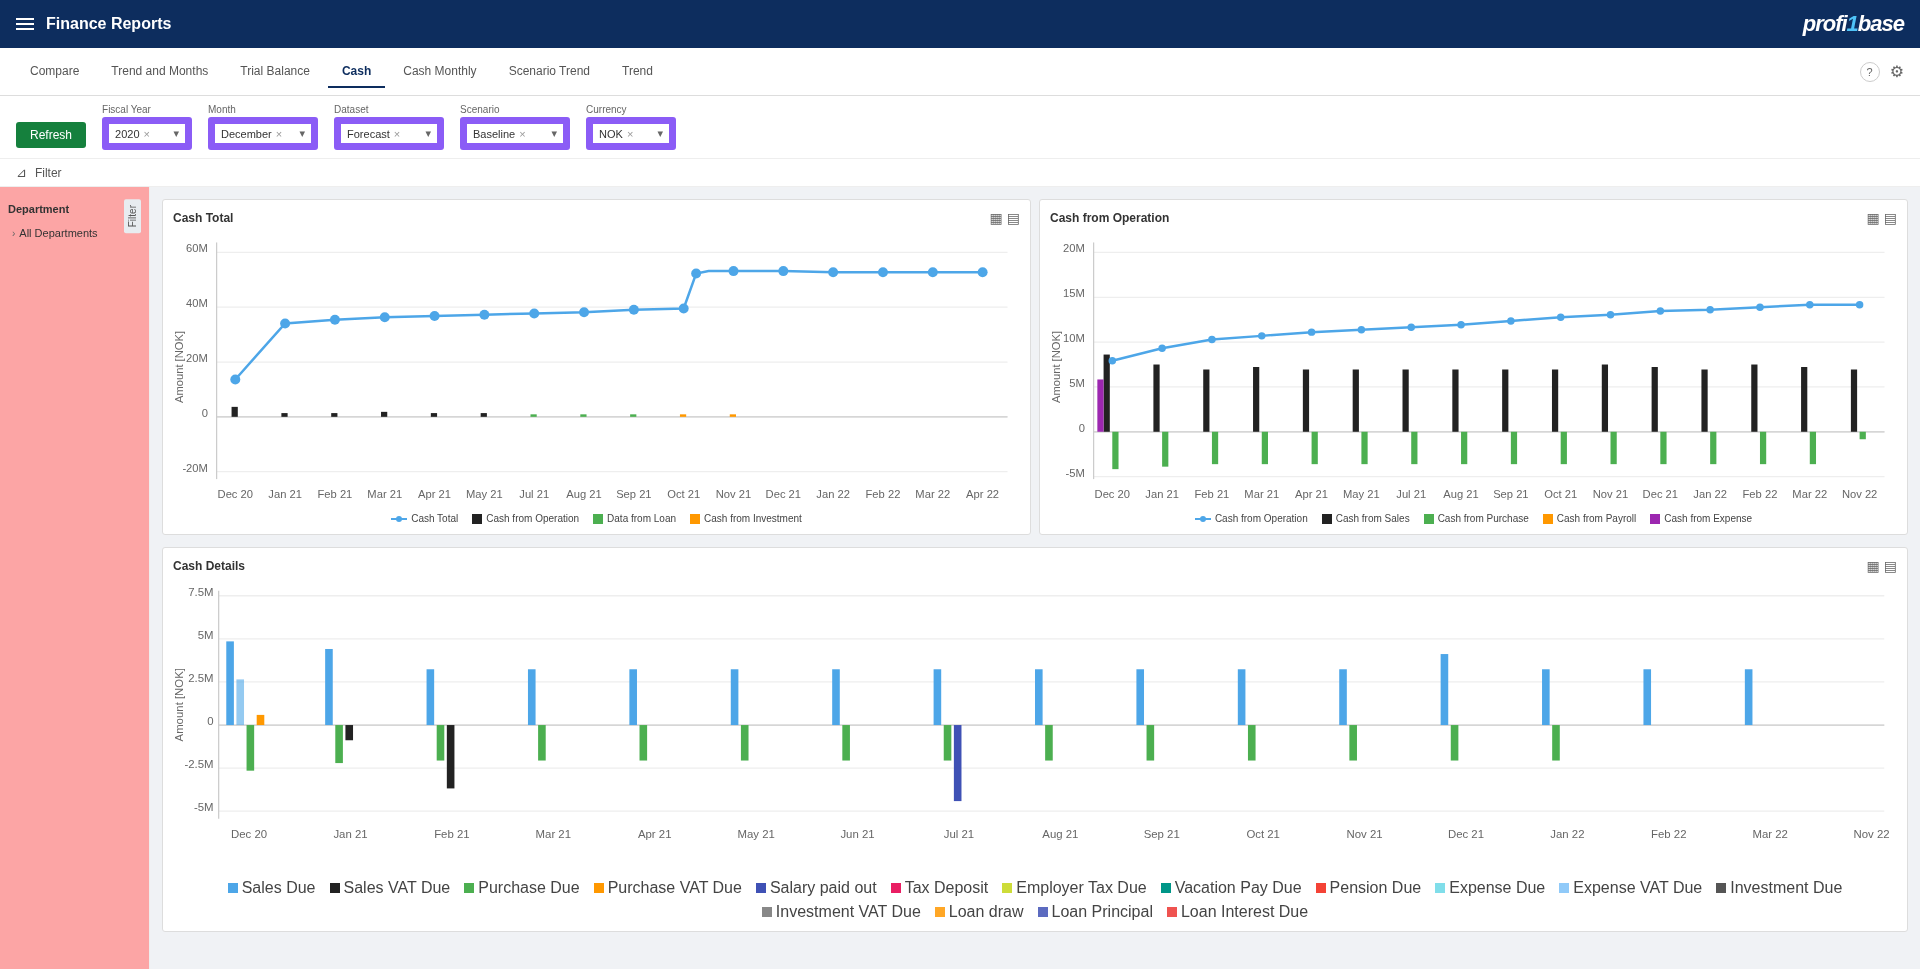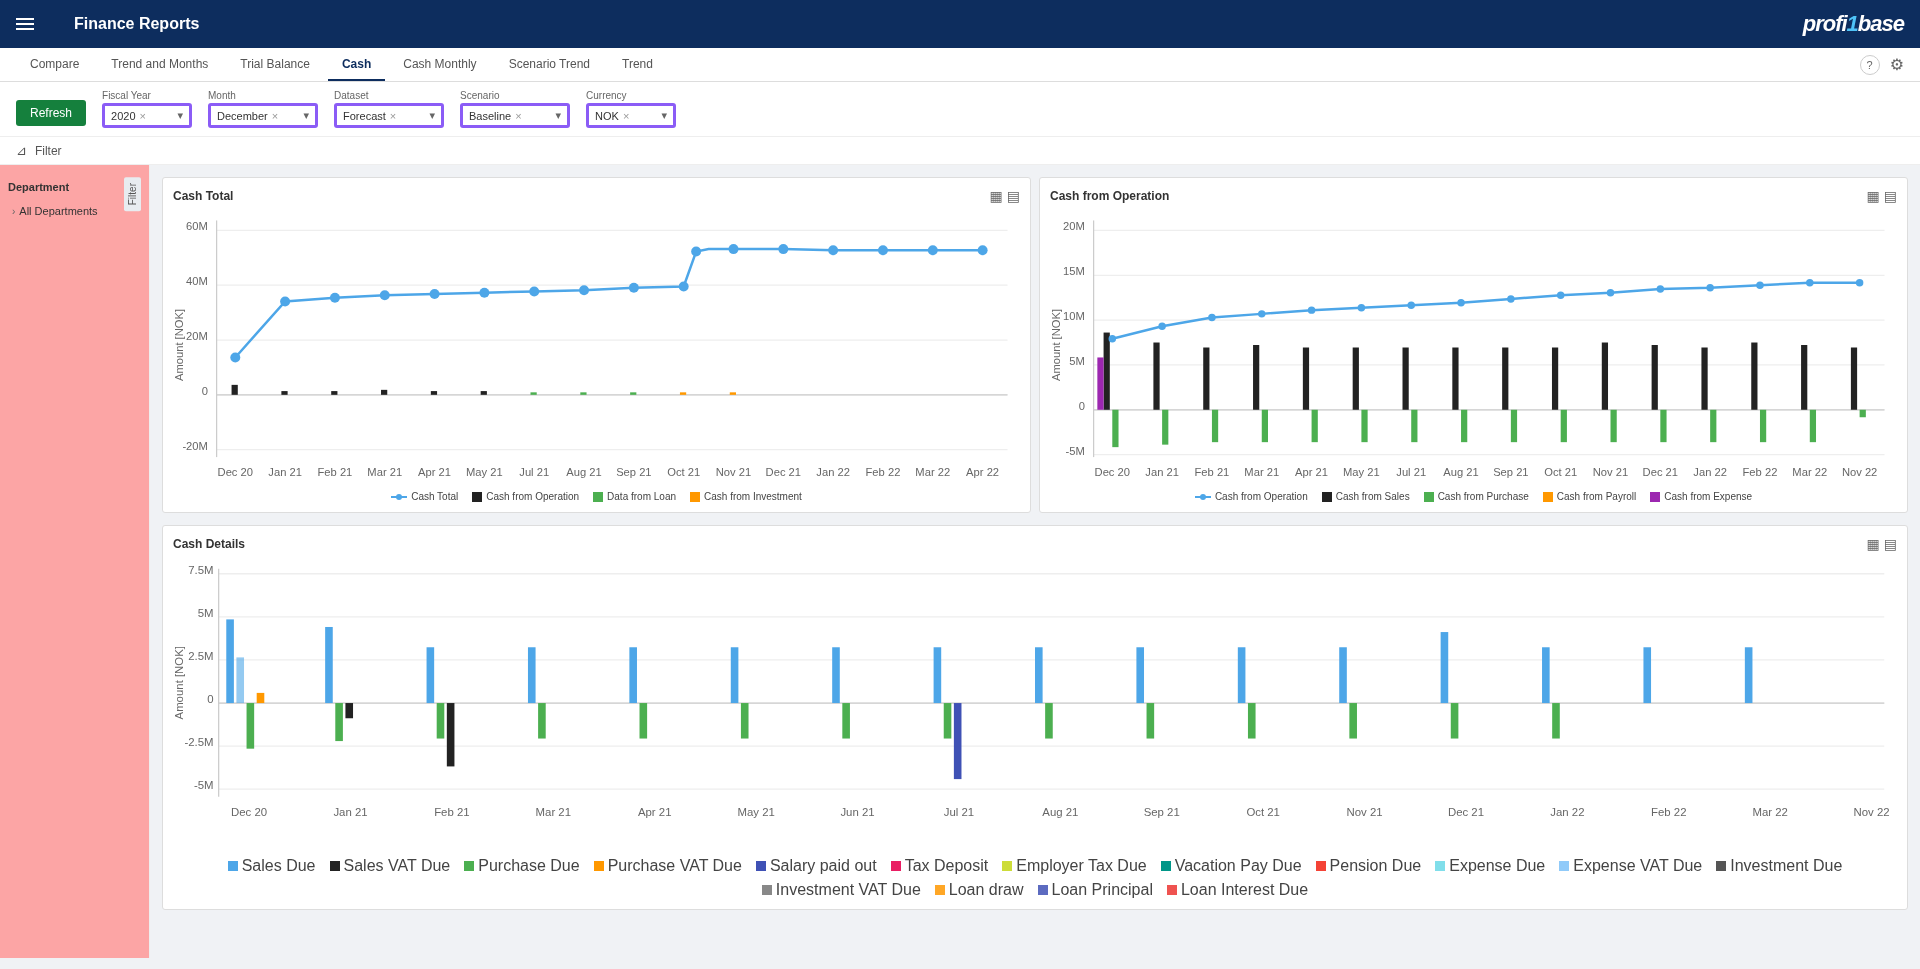--- a/index.html
+++ b/index.html
@@ -17,21 +17,21 @@
     }
     .header-left { display: flex; align-items: center; gap: 12px; }
 
     
     .nav-tabs {
       background: white;
       border-bottom: 1px solid #ddd;
       padding: 0 16px;
       display: flex;
       align-items: center;
-      height: 34px;
+      height: 48px;
       gap: 4px;
       text-align: center;
     }
     .nav-tab {
       padding: 8px 14px;
       font-size: 12px;
       cursor: pointer;
       color: #555;
       border-bottom: 2px solid transparent;
       white-space: nowrap;
@@ -64,21 +64,21 @@
       cursor: pointer;
       font-size: 12px;
       white-space: nowrap;
       align-self: flex-end;
       margin-bottom: 2px;
     }
 
     .filter-group { display: flex; flex-direction: column; gap: 2px; }
     .filter-label { font-size: 10px; color: #666; }
     .filter-select {
-      border: 3px solid #8b5cf6;
+      border: 7px solid #8b5cf6;
       border-radius: 3px;
       padding: 3px 6px;
       font-size: 11px;
       display: flex;
       align-items: center;
       gap: 4px;
       background: white;
       min-width: 90px;
       cursor: pointer;
     }
@@ -180,21 +180,21 @@
 </head>
 <body>
 
 <div class="header">
   <div class="header-left">
     <div style="cursor:pointer; display:flex; flex-direction:column; gap:3px;">
       <span style="width:18px;height:2px;background:white;display:block;"></span>
       <span style="width:18px;height:2px;background:white;display:block;"></span>
       <span style="width:18px;height:2px;background:white;display:block;"></span>
     </div>
-    <span style="font-size:16px;font-weight:600;color:white;margin-left:28px;">Finance Reports</span>
+    <span style="font-size:16px;font-weight:600;color:white;">Finance Reports</span>
   </div>
   <div style="font-size:22px;font-weight:800;color:white;letter-spacing:-1px;font-style:italic;">
     profi<span style="color:#4fc3f7;">1</span>base
   </div>
 </div>
 
 <div class="nav-tabs">
   <span class="nav-tab">Compare</span>
   <span class="nav-tab">Trend and Months</span>
   <span class="nav-tab">Trial Balance</span>

